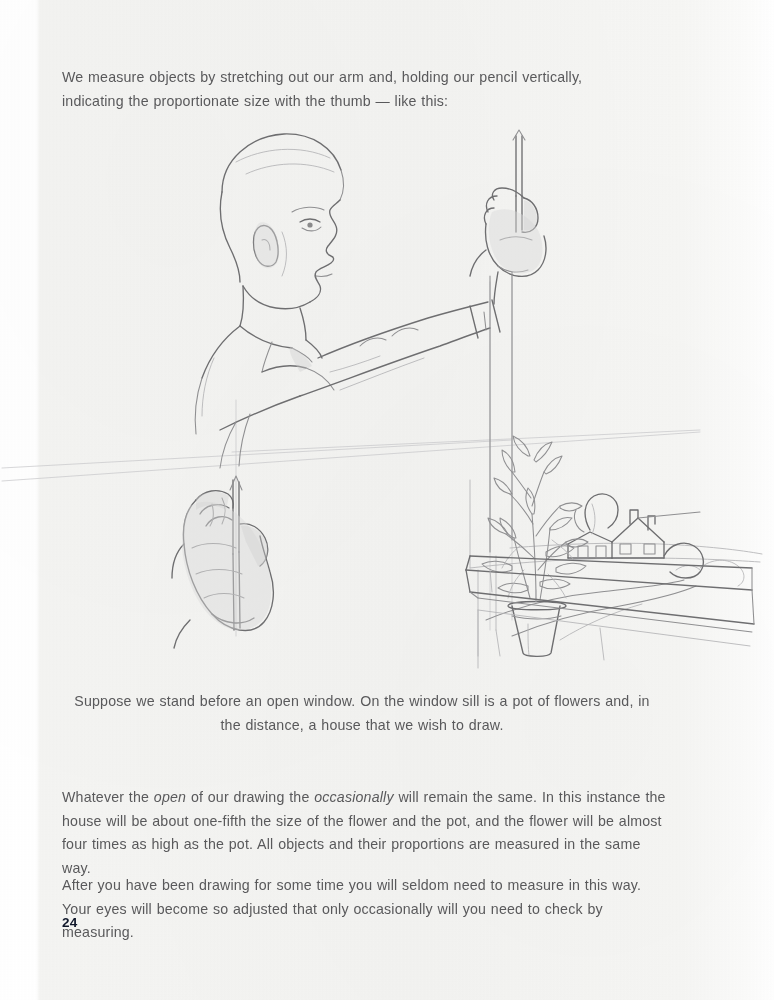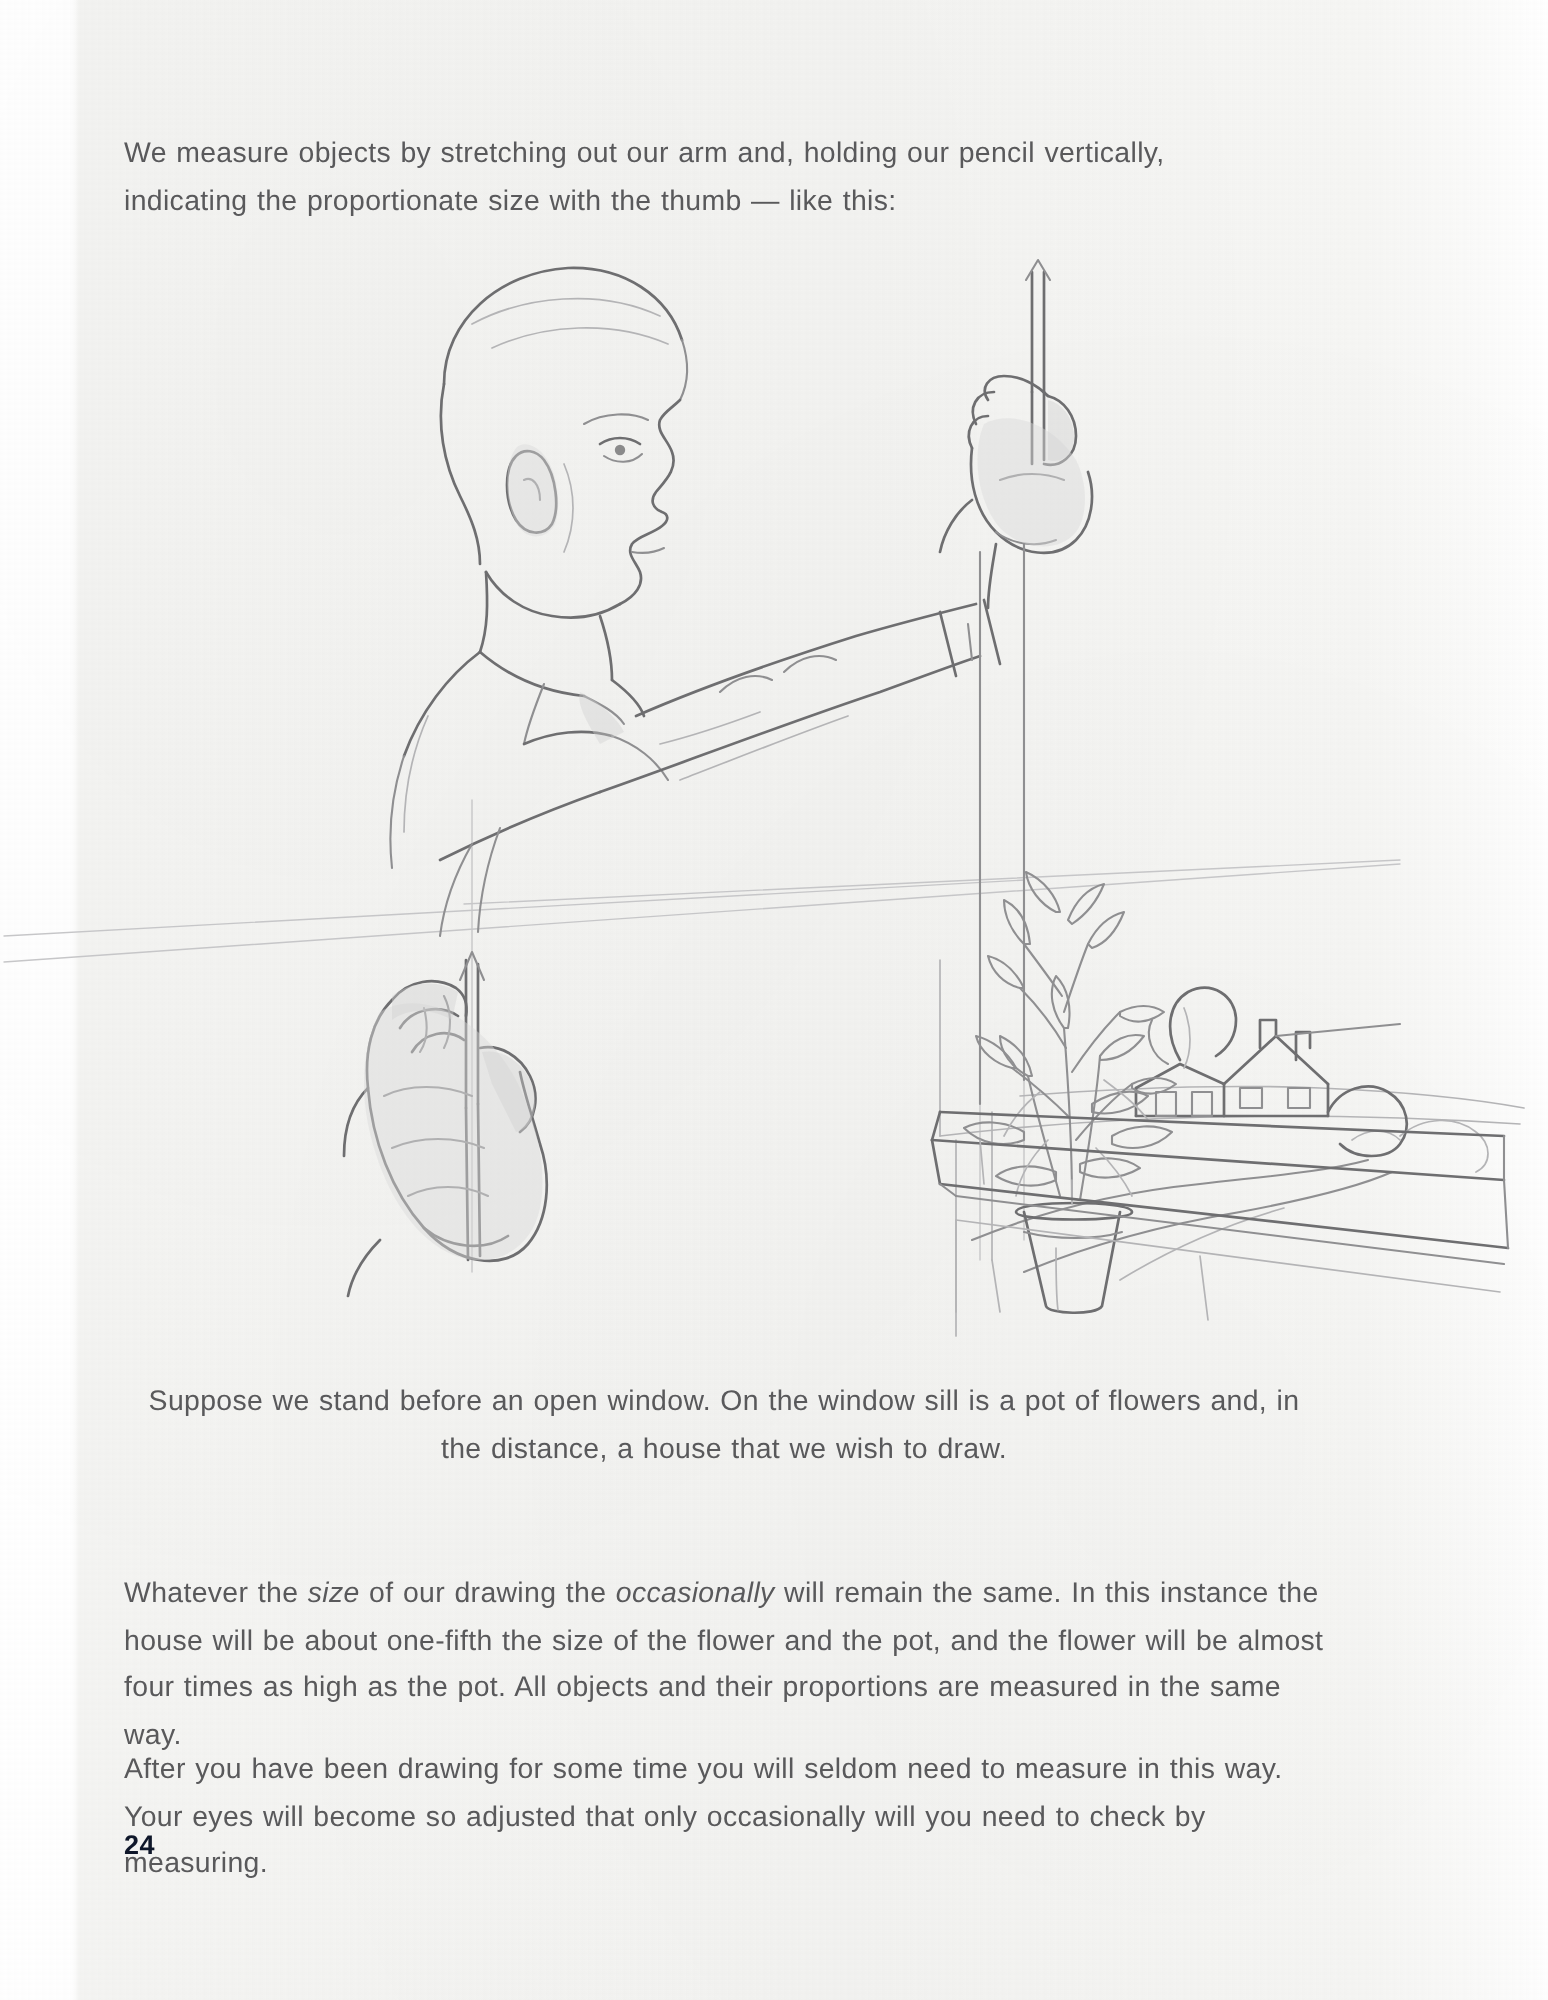--- a/index.html
+++ b/index.html
@@ -359,20 +359,20 @@
       </g>
     </svg>
   </div>
 
   <div class="text-layer">
 
     <p class="para" id="intro-paragraph">We measure objects by stretching out our arm and, holding our pencil vertically, indicating the proportionate size with the thumb — like this:</p>
 
     <p class="para" id="caption-paragraph">Suppose we stand before an open window. On the window sill is a pot of flowers and, in the distance, a house that we wish to draw.</p>
 
-    <p class="para" id="proportions-paragraph"><span>Whatever the </span><em>size</em><span> of our drawing the </span><em>occasionally</em><span> will remain the same. In this instance the house will be about one-fifth the size of the flower and the pot, and the flower will be almost four times as high as the pot. All objects and their proportions are measured in the same way.</span></p>
+    <p class="para" id="proportions-paragraph"><span>Whatever the </span><em>open</em><span> of our drawing the </span><em>occasionally</em><span> will remain the same. In this instance the house will be about one-fifth the size of the flower and the pot, and the flower will be almost four times as high as the pot. All objects and their proportions are measured in the same way.</span></p>
 
     <p class="para" id="practice-paragraph">After you have been drawing for some time you will seldom need to measure in this way. Your eyes will become so adjusted that only occasionally will you need to check by measuring.</p>
 
     <div id="page-number">24</div>
   </div>
 
 </div>
 
 </body></html>

